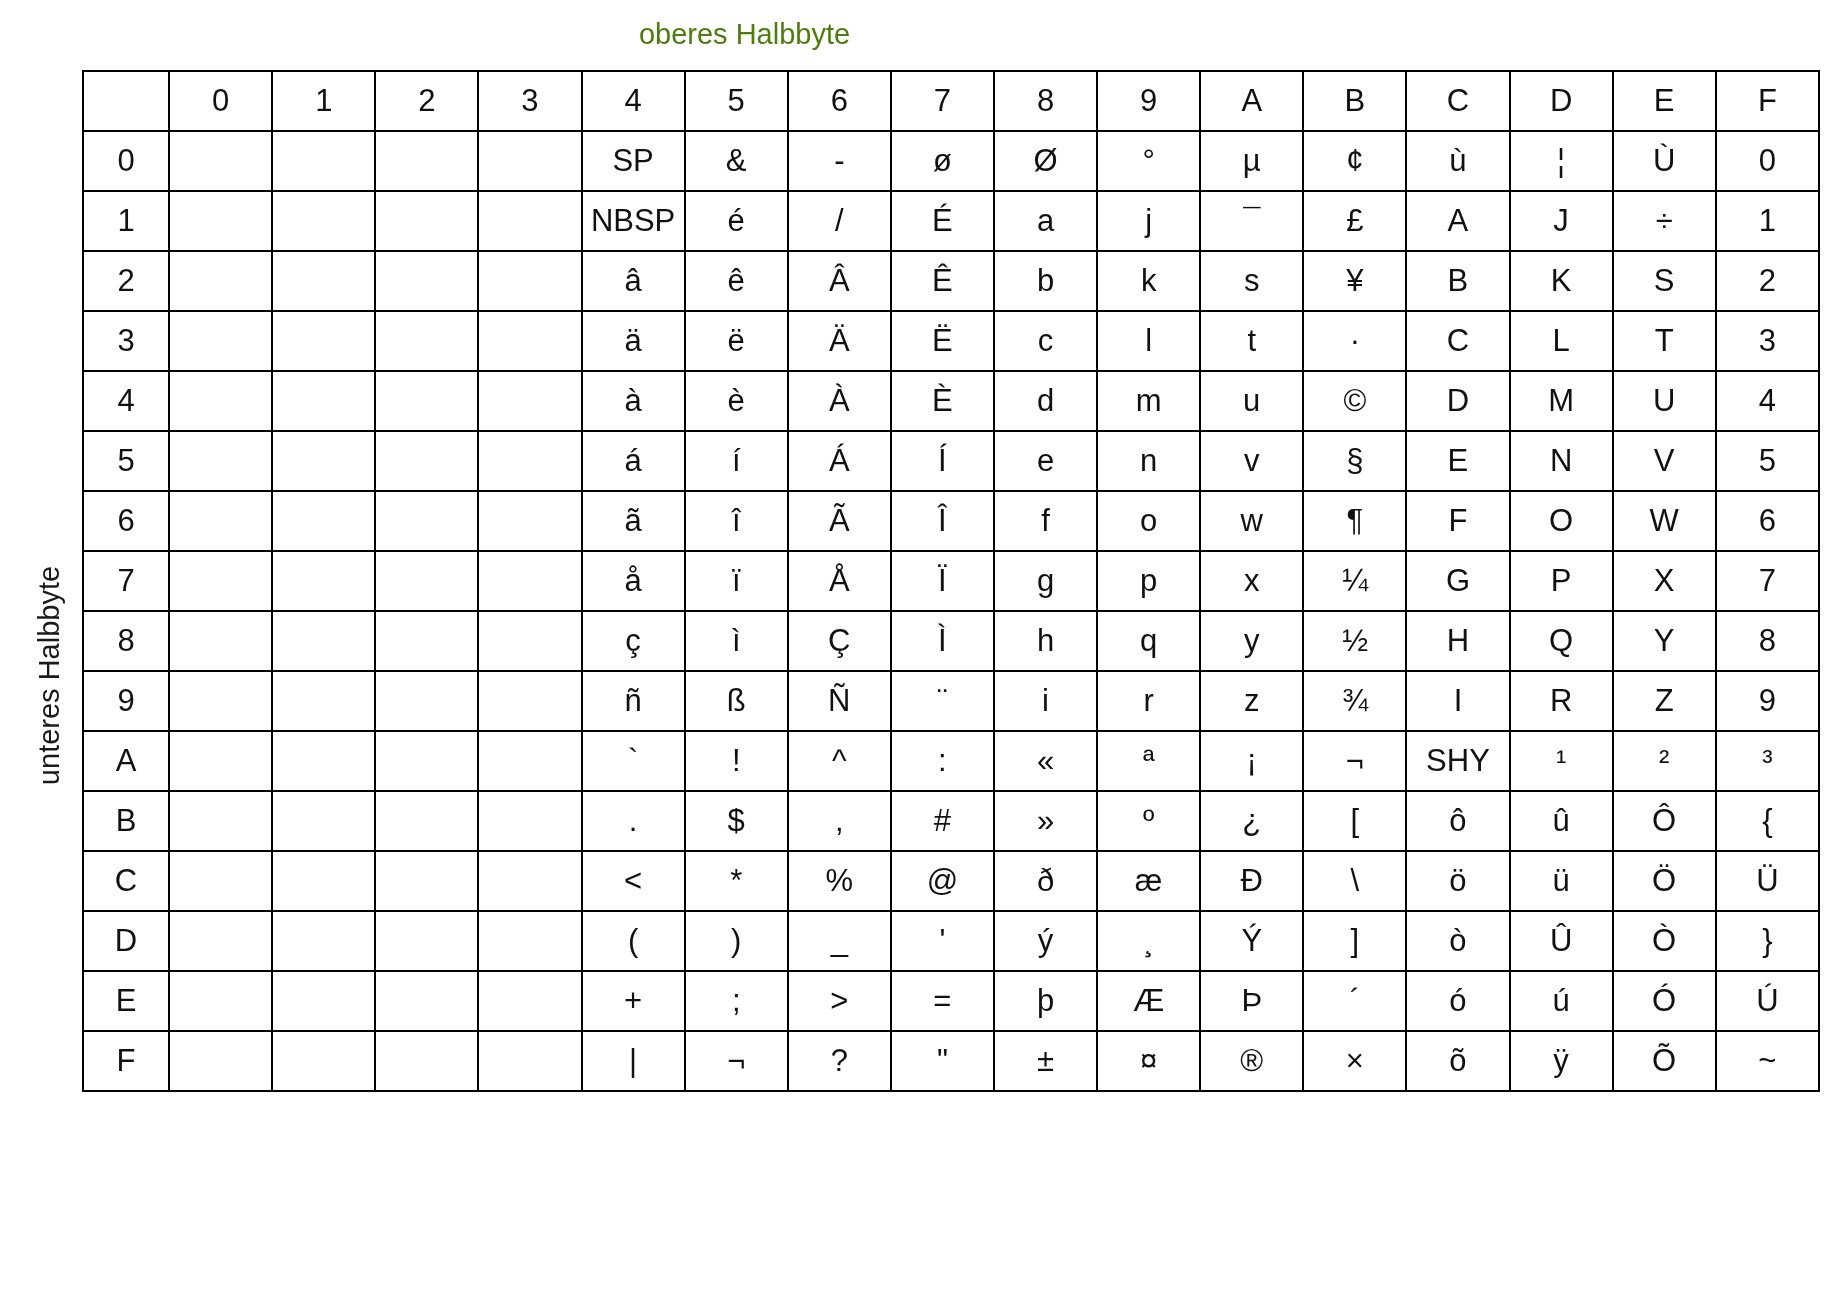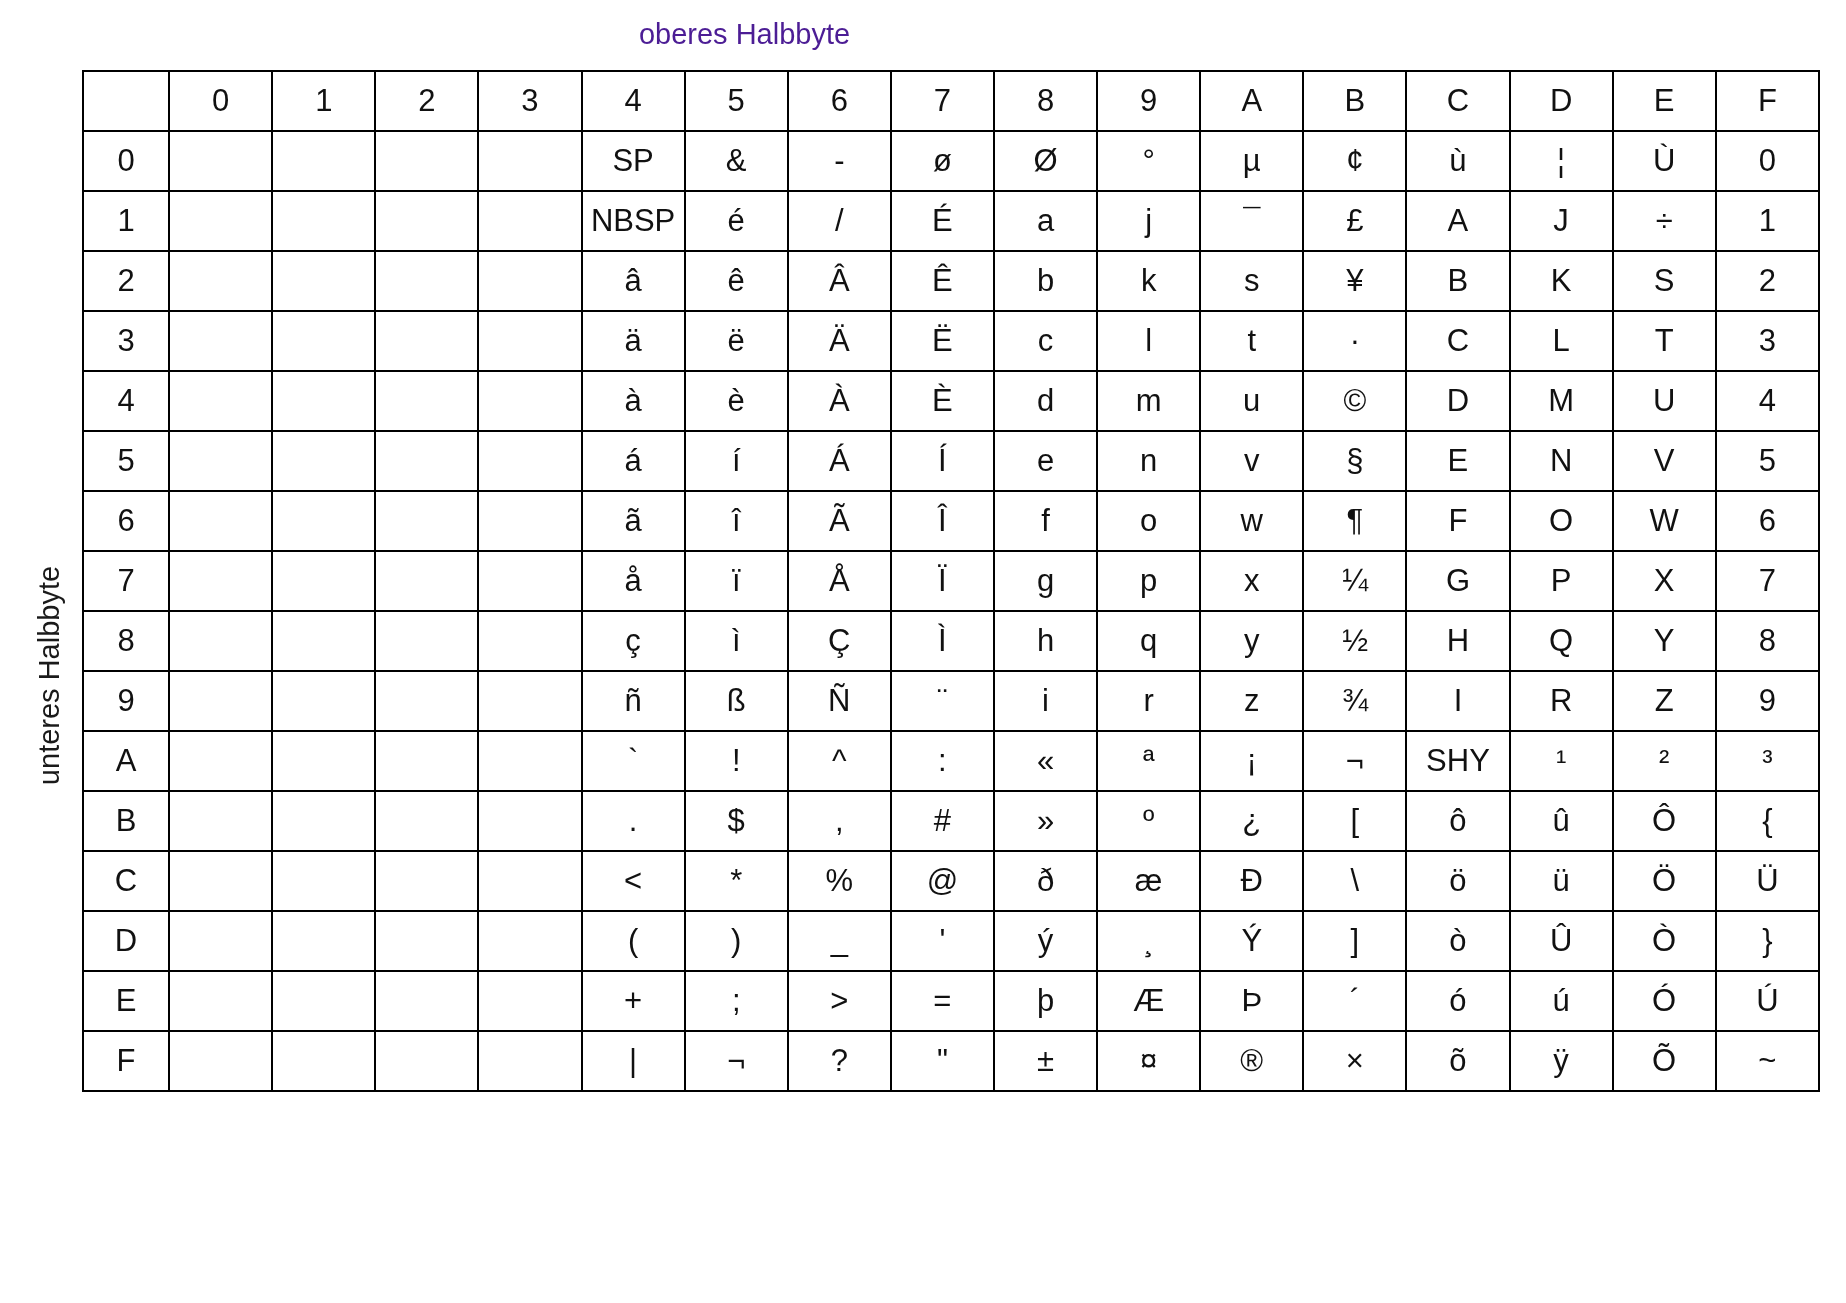--- a/index.html
+++ b/index.html
@@ -19,21 +19,21 @@
     width: 1846px;
     height: 1303px;
   }
   .top-label {
     position: absolute;
     top: 18px;
     left: 0;
     width: 1489px;
     text-align: center;
     font-size: 29px;
-    color: #4c1d95;
+    color: #4d7c0f;
   }
   .left-label-wrap {
     position: absolute;
     left: 20px;
     top: 70px;
     width: 60px;
     height: 1210px;
     display: flex;
     align-items: center;
     justify-content: center;

